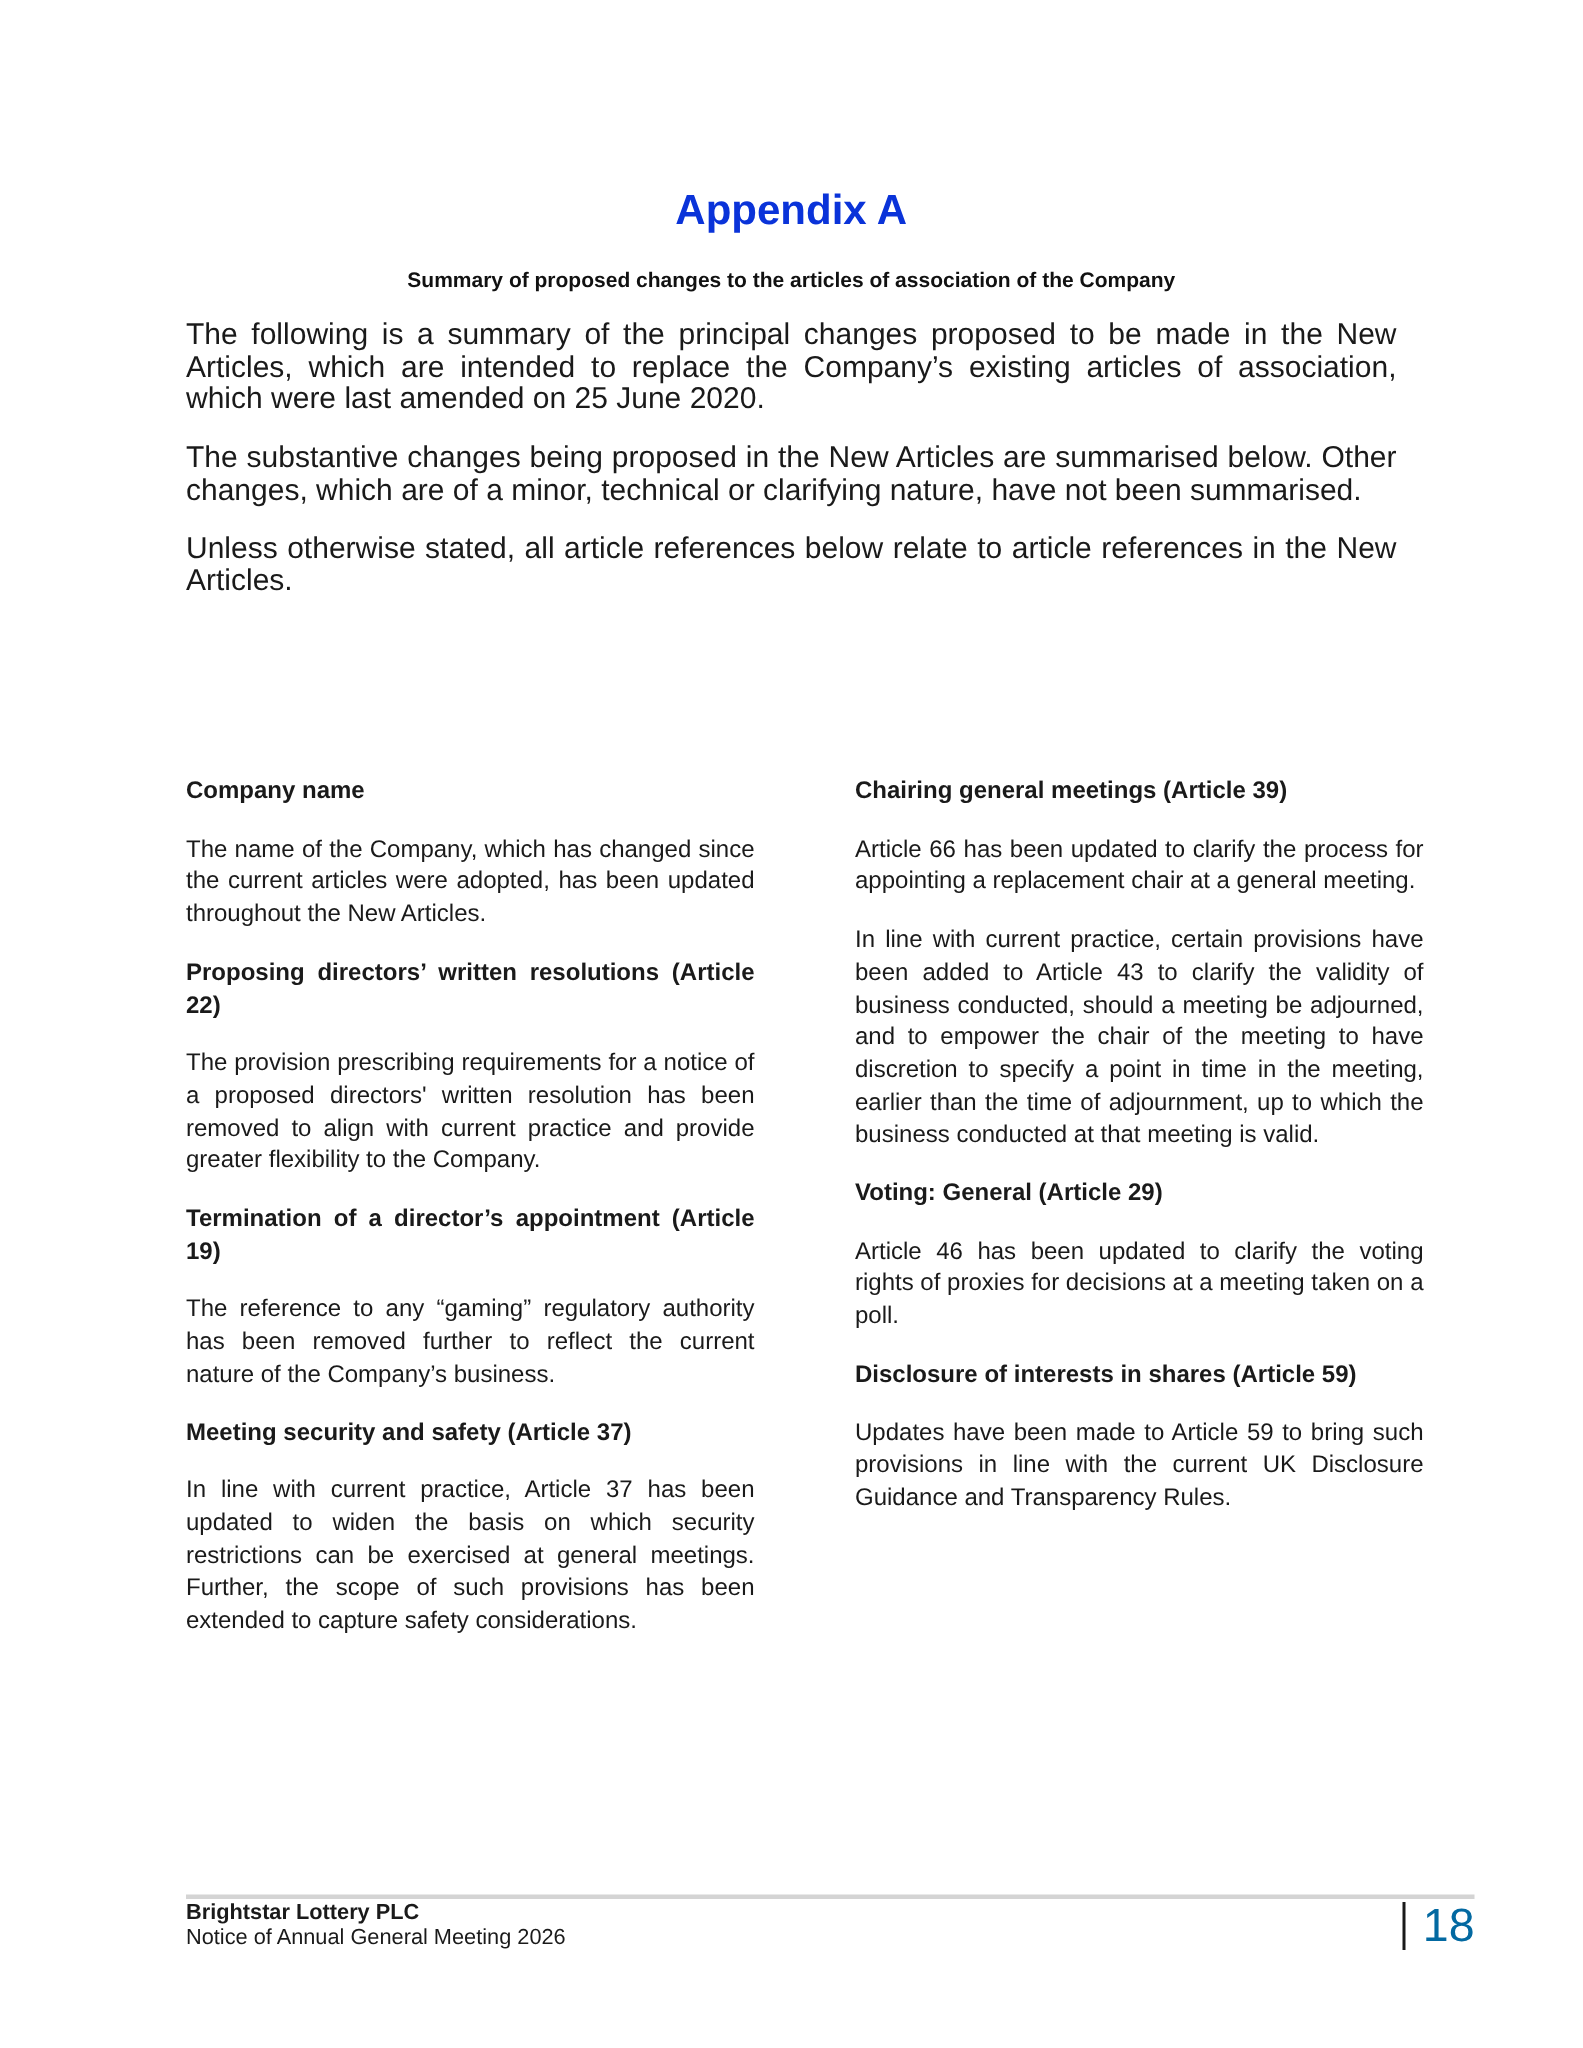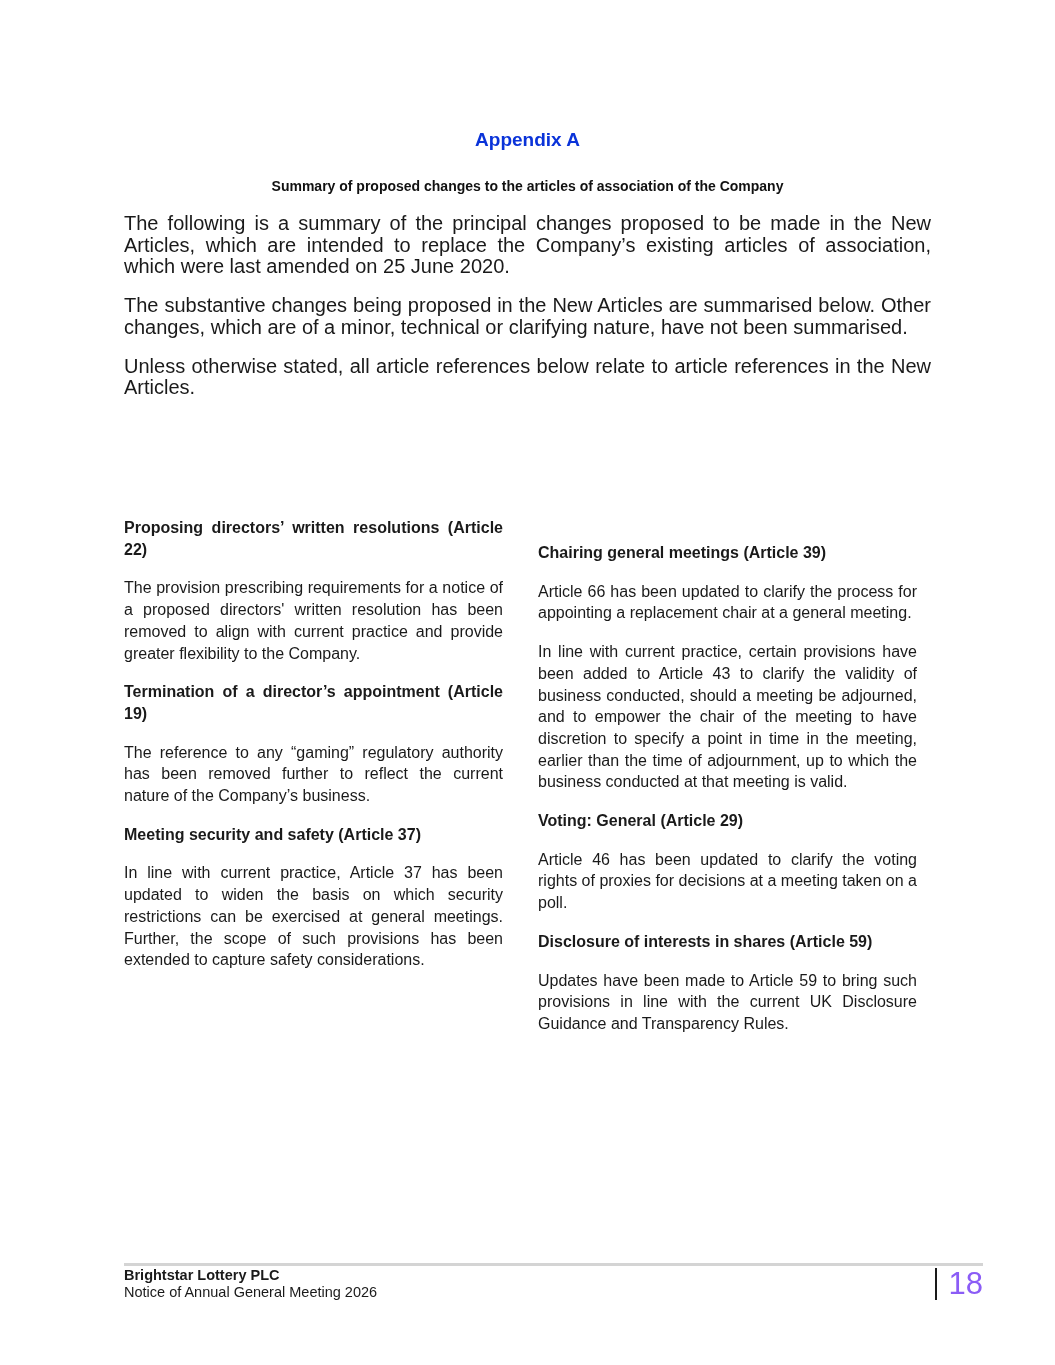--- a/index.html
+++ b/index.html
@@ -14,21 +14,21 @@
       font-family: "Liberation Sans", sans-serif;
       color: #1a1a1a;
       overflow: hidden;
     }
     .title {
       position: absolute;
       top: 122px;
       left: 0;
       width: 1055px;
       text-align: center;
-      font-size: 19px;
+      font-size: 28px;
       font-weight: bold;
       color: #0a33d9;
       margin: 0;
       line-height: 36px;
     }
     .subtitle {
       position: absolute;
       top: 176px;
       left: 0;
       width: 1055px;
@@ -51,21 +51,21 @@
       line-height: 21.7px;
       text-align: justify;
       color: #1a1a1a;
     }
     .col {
       position: absolute;
       top: 517px;
       width: 379px;
     }
     .col.left { left: 124px; }
-    .col.right { left: 538px; margin-top: 25px; }
+    .col.right { left: 570px; }
     .col h3 {
       margin: 0 0 17px 0;
       font-size: 16px;
       font-weight: bold;
       line-height: 21.7px;
       text-align: justify;
       text-align-last: left;
       color: #1a1a1a;
     }
     .col p {
@@ -99,21 +99,21 @@
       font-size: 14.5px;
       line-height: 17px;
       color: #1a1a1a;
     }
     .page-num {
       position: absolute;
       top: 1266px;
       right: 72px;
       font-size: 31px;
       line-height: 36px;
-      color: #8b5cf6;
+      color: #0369a1;
       display: flex;
       align-items: center;
     }
     .page-num .bar {
       display: inline-block;
       width: 2px;
       height: 32px;
       background: #1a1a1a;
       margin-right: 12px;
     }
@@ -124,20 +124,24 @@
 <h1 class="title">Appendix A</h1>
 <h2 class="subtitle">Summary of proposed changes to the articles of association of the Company</h2>
 
 <div class="intro">
   <p>The following is a summary of the principal changes proposed to be made in the New Articles, which are intended to replace the Company’s existing articles of association, which were last amended on 25 June 2020.</p>
   <p>The substantive changes being proposed in the New Articles are summarised below. Other changes, which are of a minor, technical or clarifying nature, have not been summarised.</p>
   <p>Unless otherwise stated, all article references below relate to article references in the New Articles.</p>
 </div>
 
 <div class="col left">
+  <section>
+    <h3>Company name</h3>
+    <p>The name of the Company, which has changed since the current articles were adopted, has been updated throughout the New Articles.</p>
+  </section>
   <section>
     <h3>Proposing directors’ written resolutions (Article 22)</h3>
     <p>The provision prescribing requirements for a notice of a proposed directors' written resolution has been removed to align with current practice and provide greater flexibility to the Company.</p>
   </section>
   <section>
     <h3>Termination of a director’s appointment (Article 19)</h3>
     <p>The reference to any “gaming” regulatory authority has been removed further to reflect the current nature of the Company’s business.</p>
   </section>
   <section>
     <h3>Meeting security and safety (Article 37)</h3>

